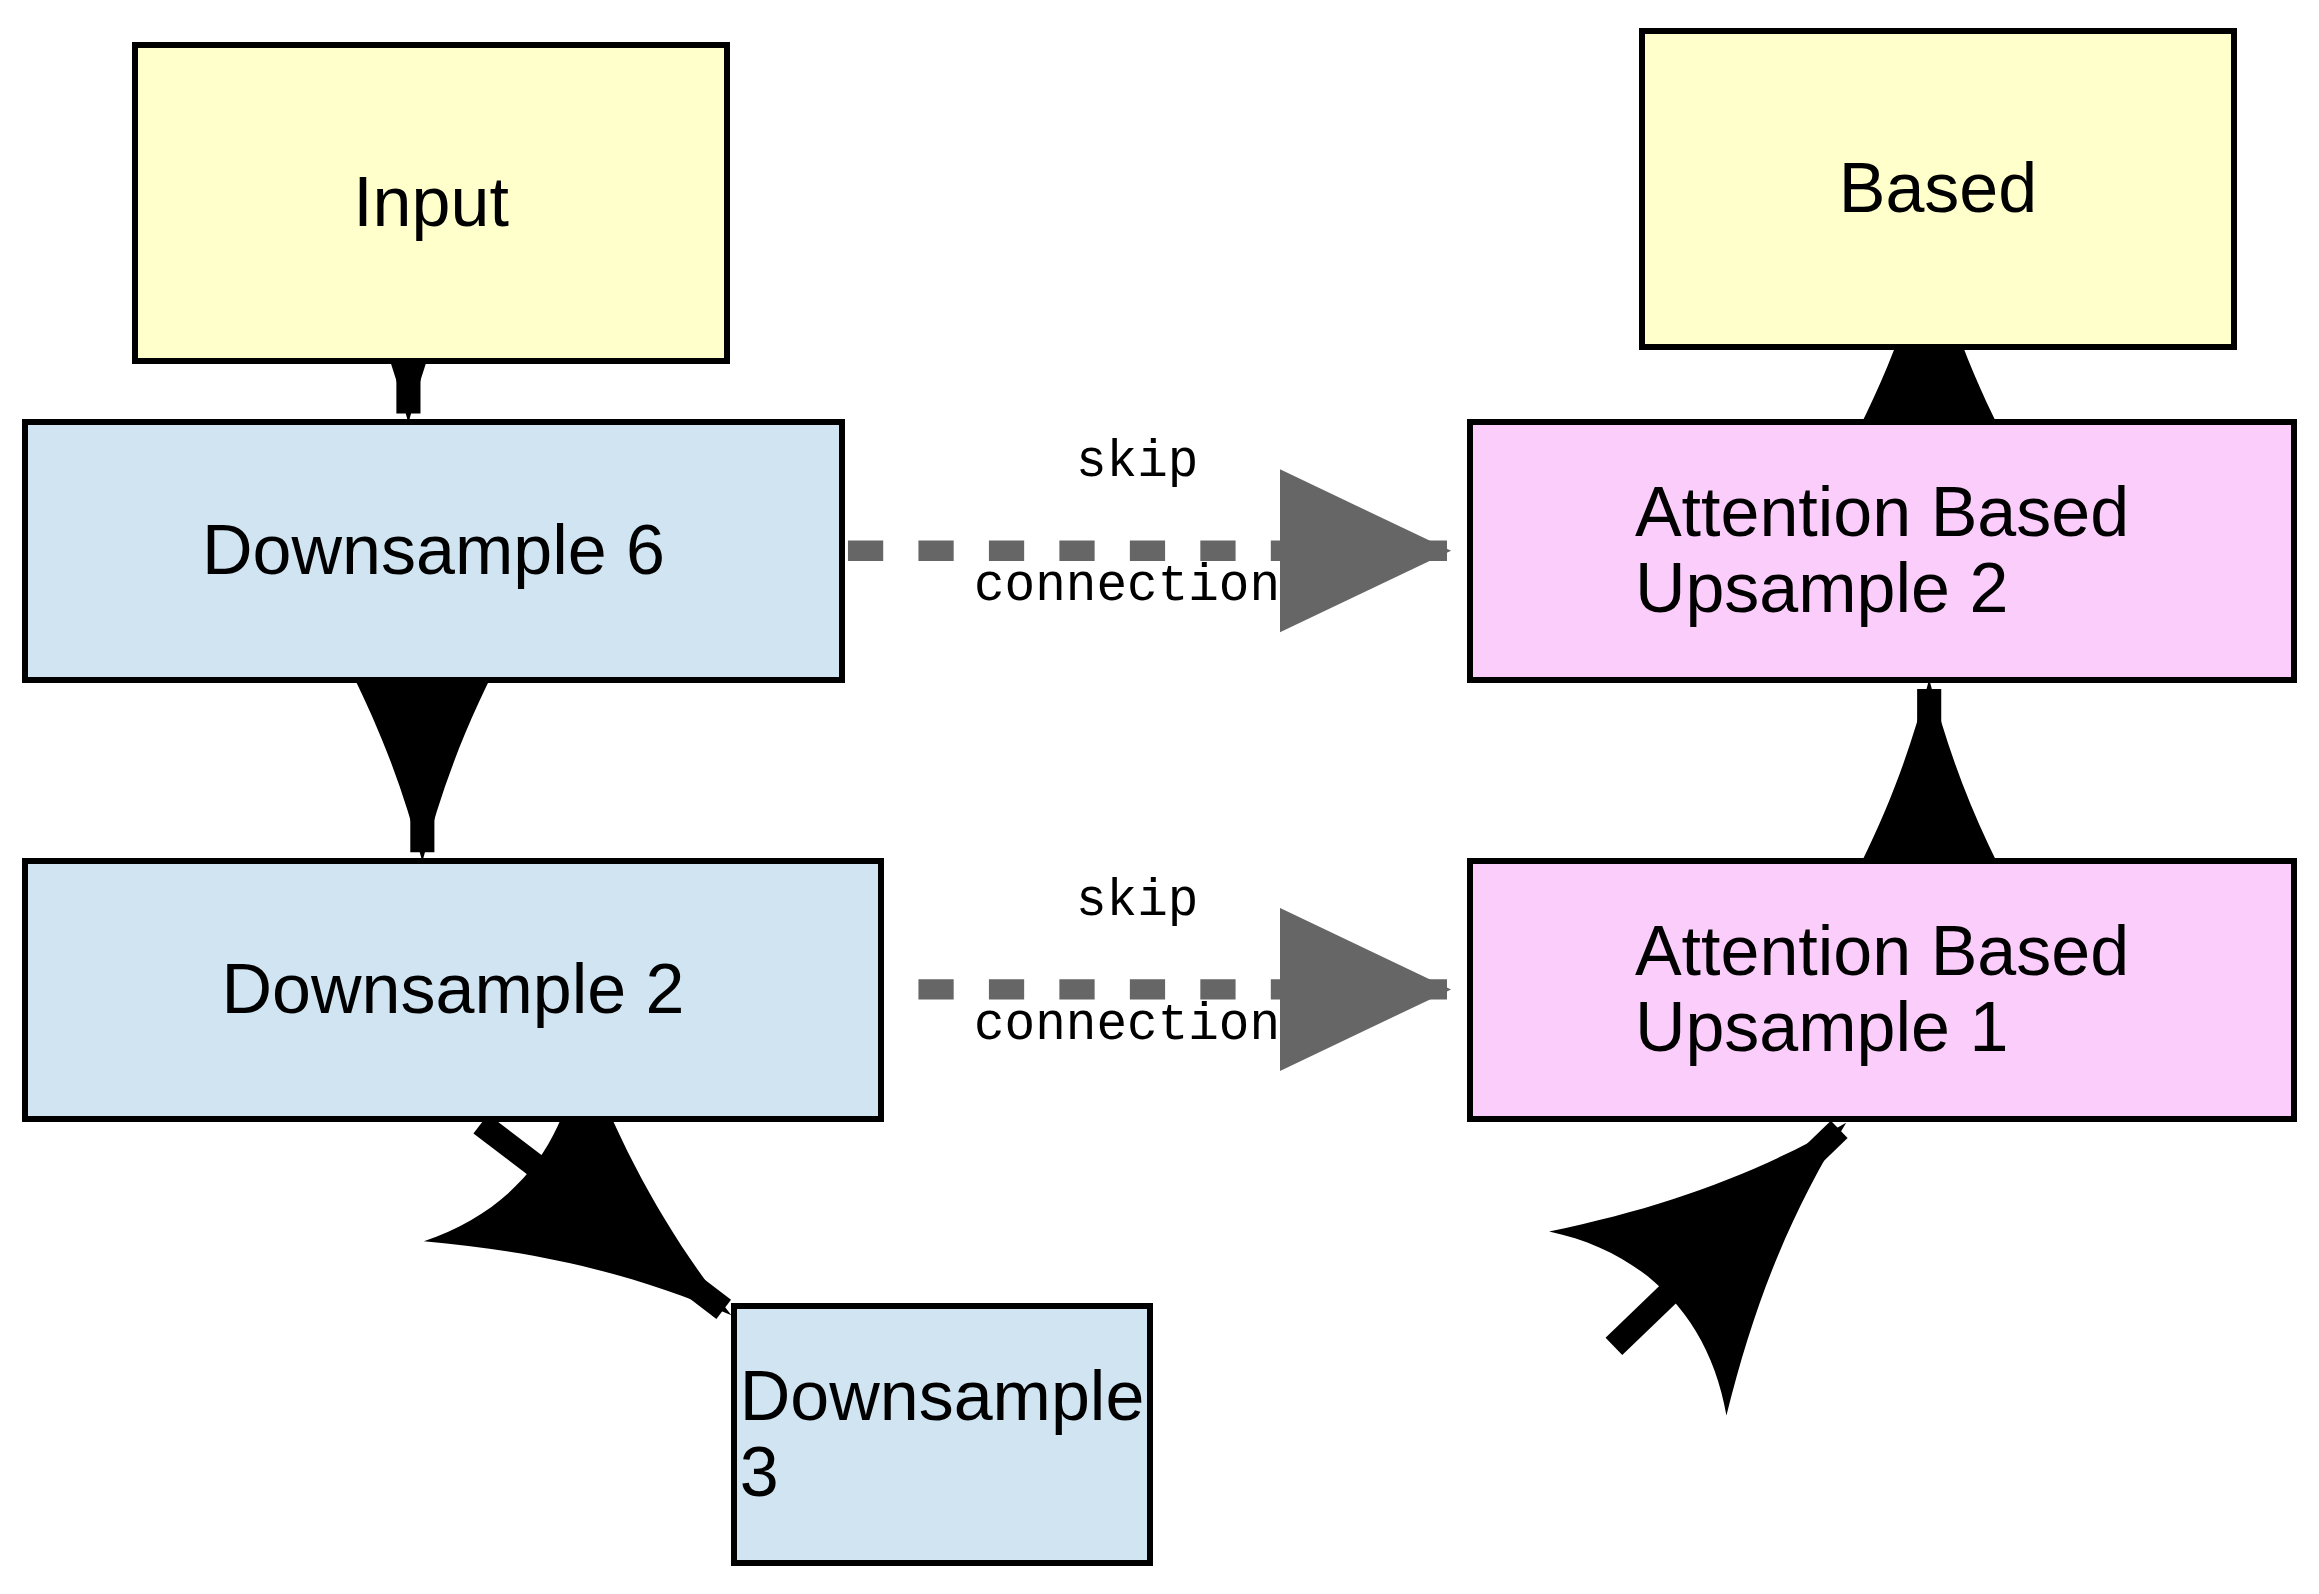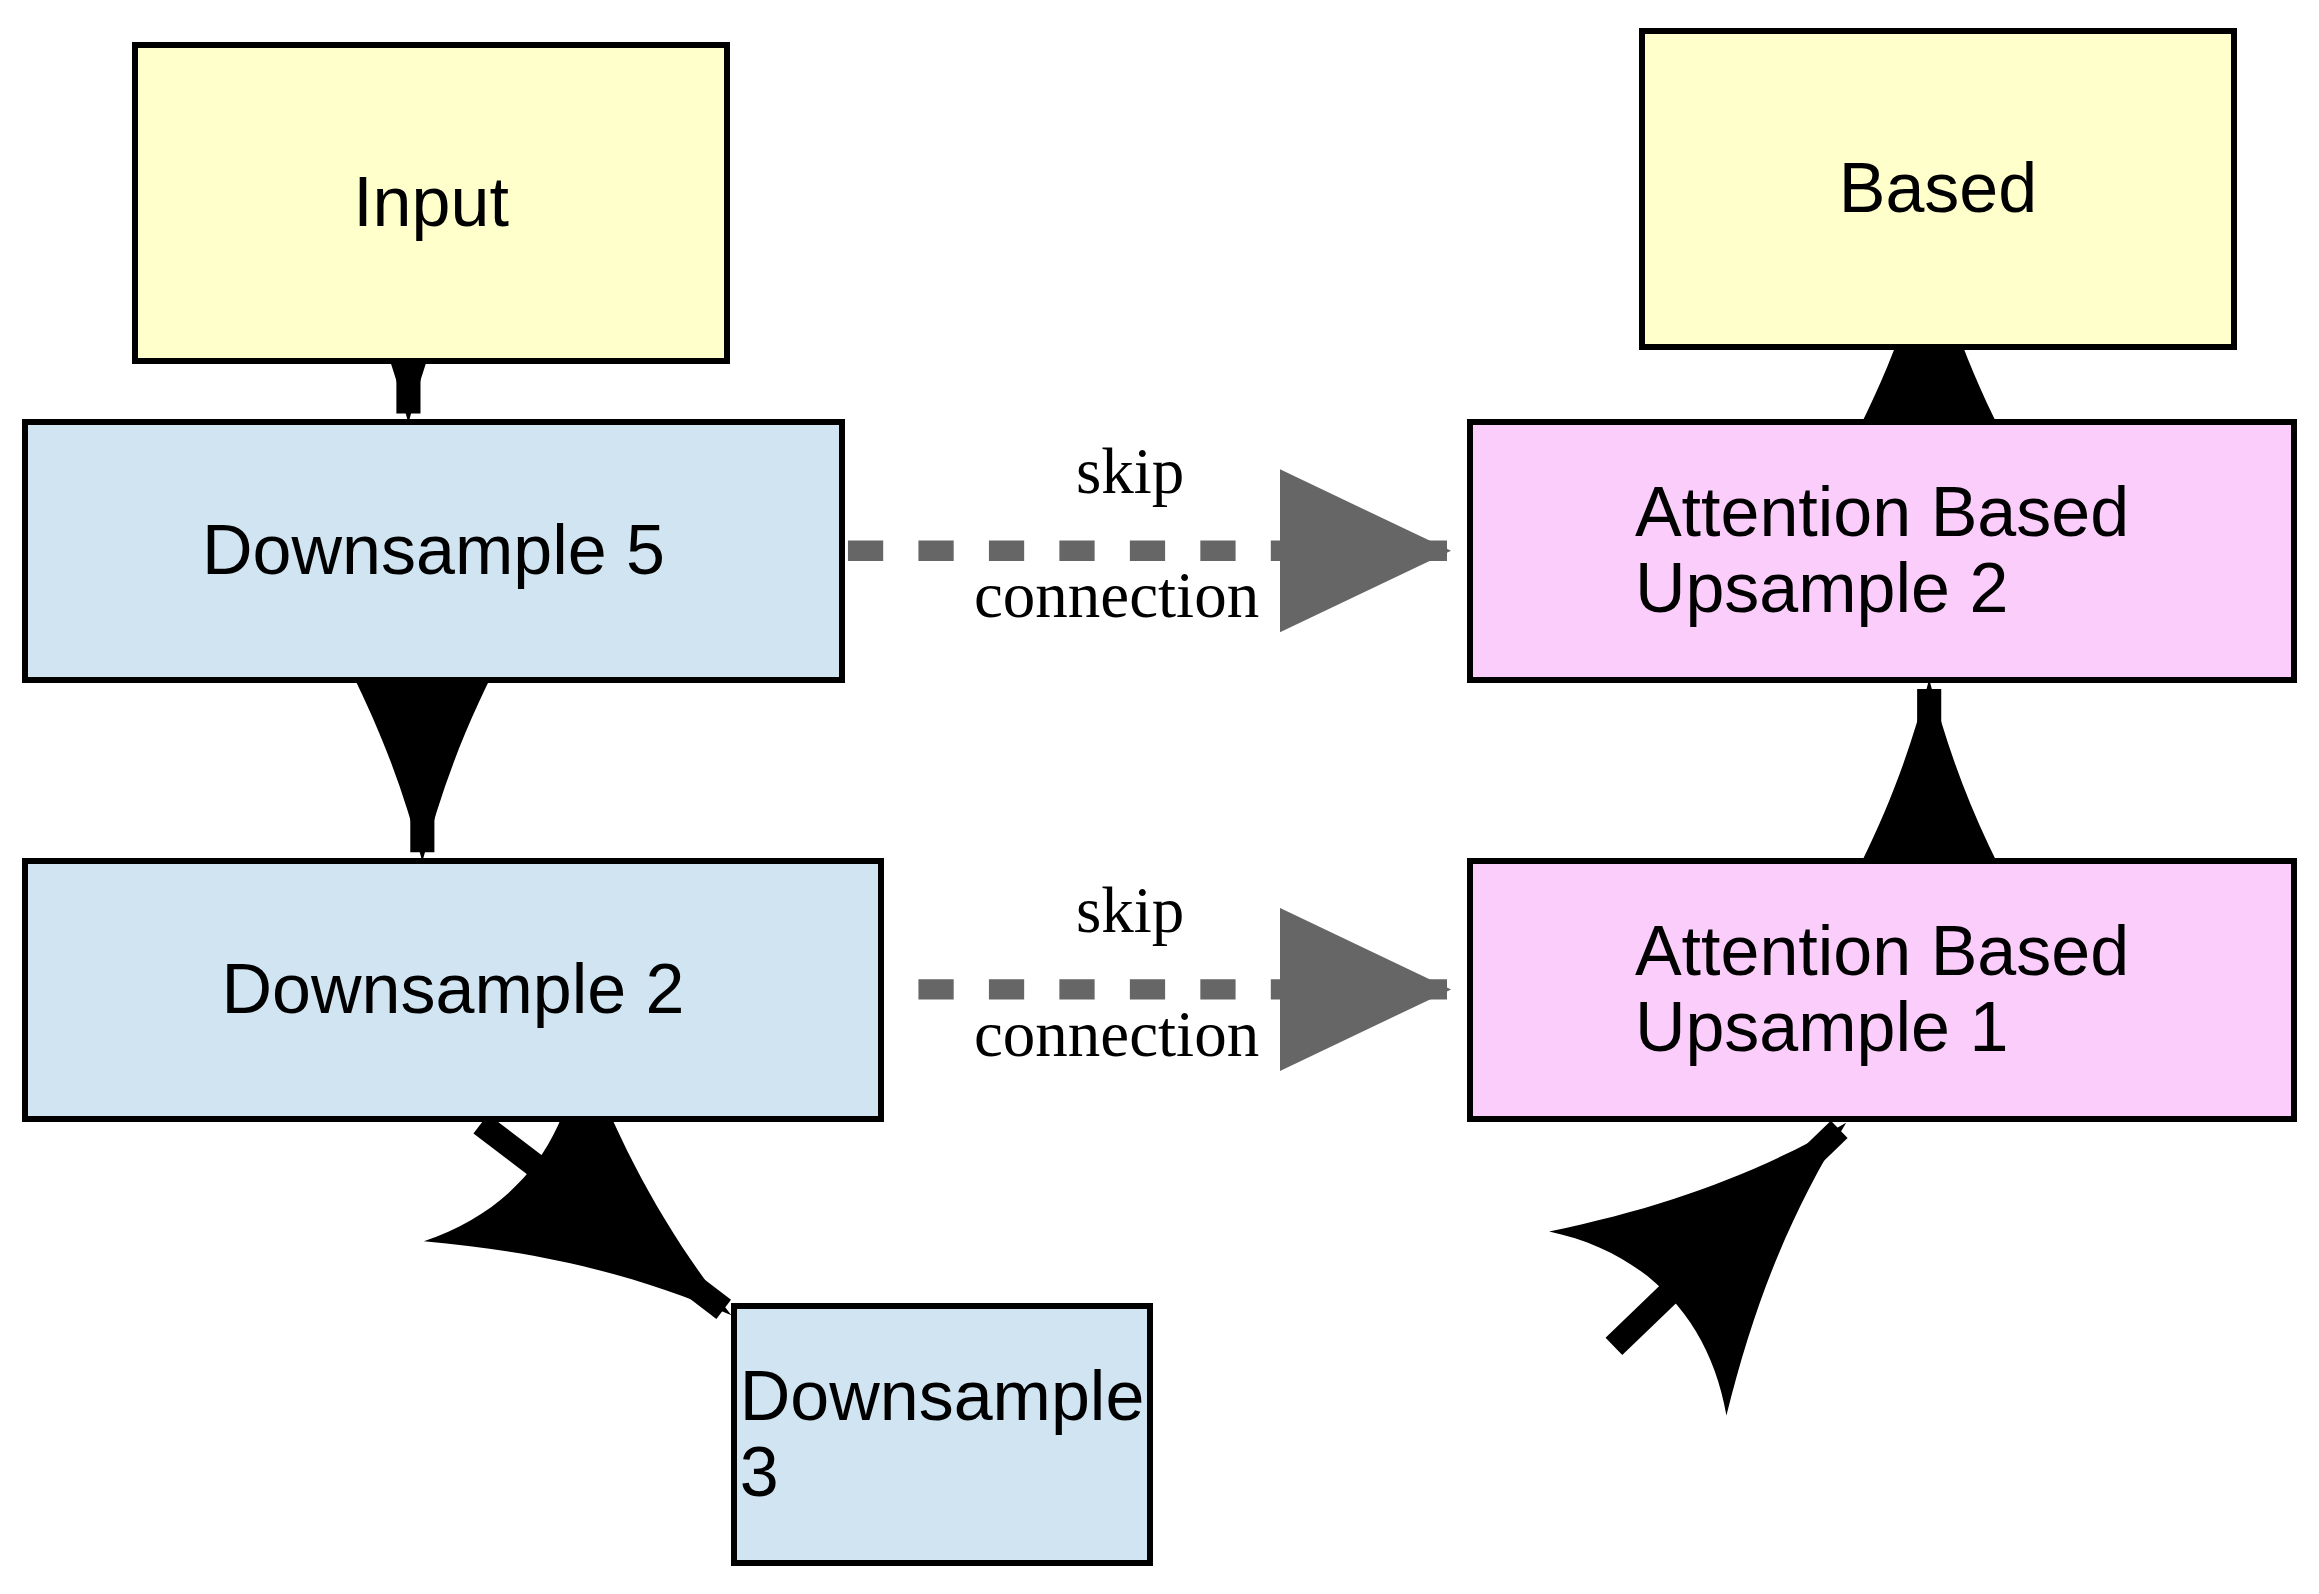--- a/index.html
+++ b/index.html
@@ -42,22 +42,22 @@
     letter-spacing: 0px;
     white-space: pre-line;
     padding: 0 7.4px;
   }
   .node.yellow { background: #ffffcc; }
   .node.blue   { background: #d0e4f2; }
   .node.pink   { background: #fbcdfb; }
 
   .edge-label {
     position: absolute;
-    font-family: Liberation Serif, serif;
-    font-size: 65px;
+    font-family: Liberation Mono, monospace;
+    font-size: 51px;
     color: #000000;
     white-space: nowrap;
     z-index: 3;
     text-align: center;
   }
 
   
   #node-input      { left: 132px;  top: 42px;   width: 598px; height: 322px; }
   #node-output     { left: 1639px; top: 28px;   width: 598px; height: 322px; }
   #node-ds1        { left: 22px;   top: 419px;  width: 823px; height: 264px; }
@@ -108,21 +108,21 @@
 
   <div class="node yellow" id="node-input">
     <span class="node-label">Input</span>
   </div>
 
   <div class="node yellow" id="node-output">
     <span class="node-label">Based</span>
   </div>
 
   <div class="node blue" id="node-ds1">
-    <span class="node-label">Downsample 5</span>
+    <span class="node-label">Downsample 6</span>
   </div>
 
   <div class="node blue" id="node-ds2">
     <span class="node-label">Downsample 2</span>
   </div>
 
   <div class="node blue" id="node-ds3">
     <span class="node-label">Downsample 3</span>
   </div>
 

